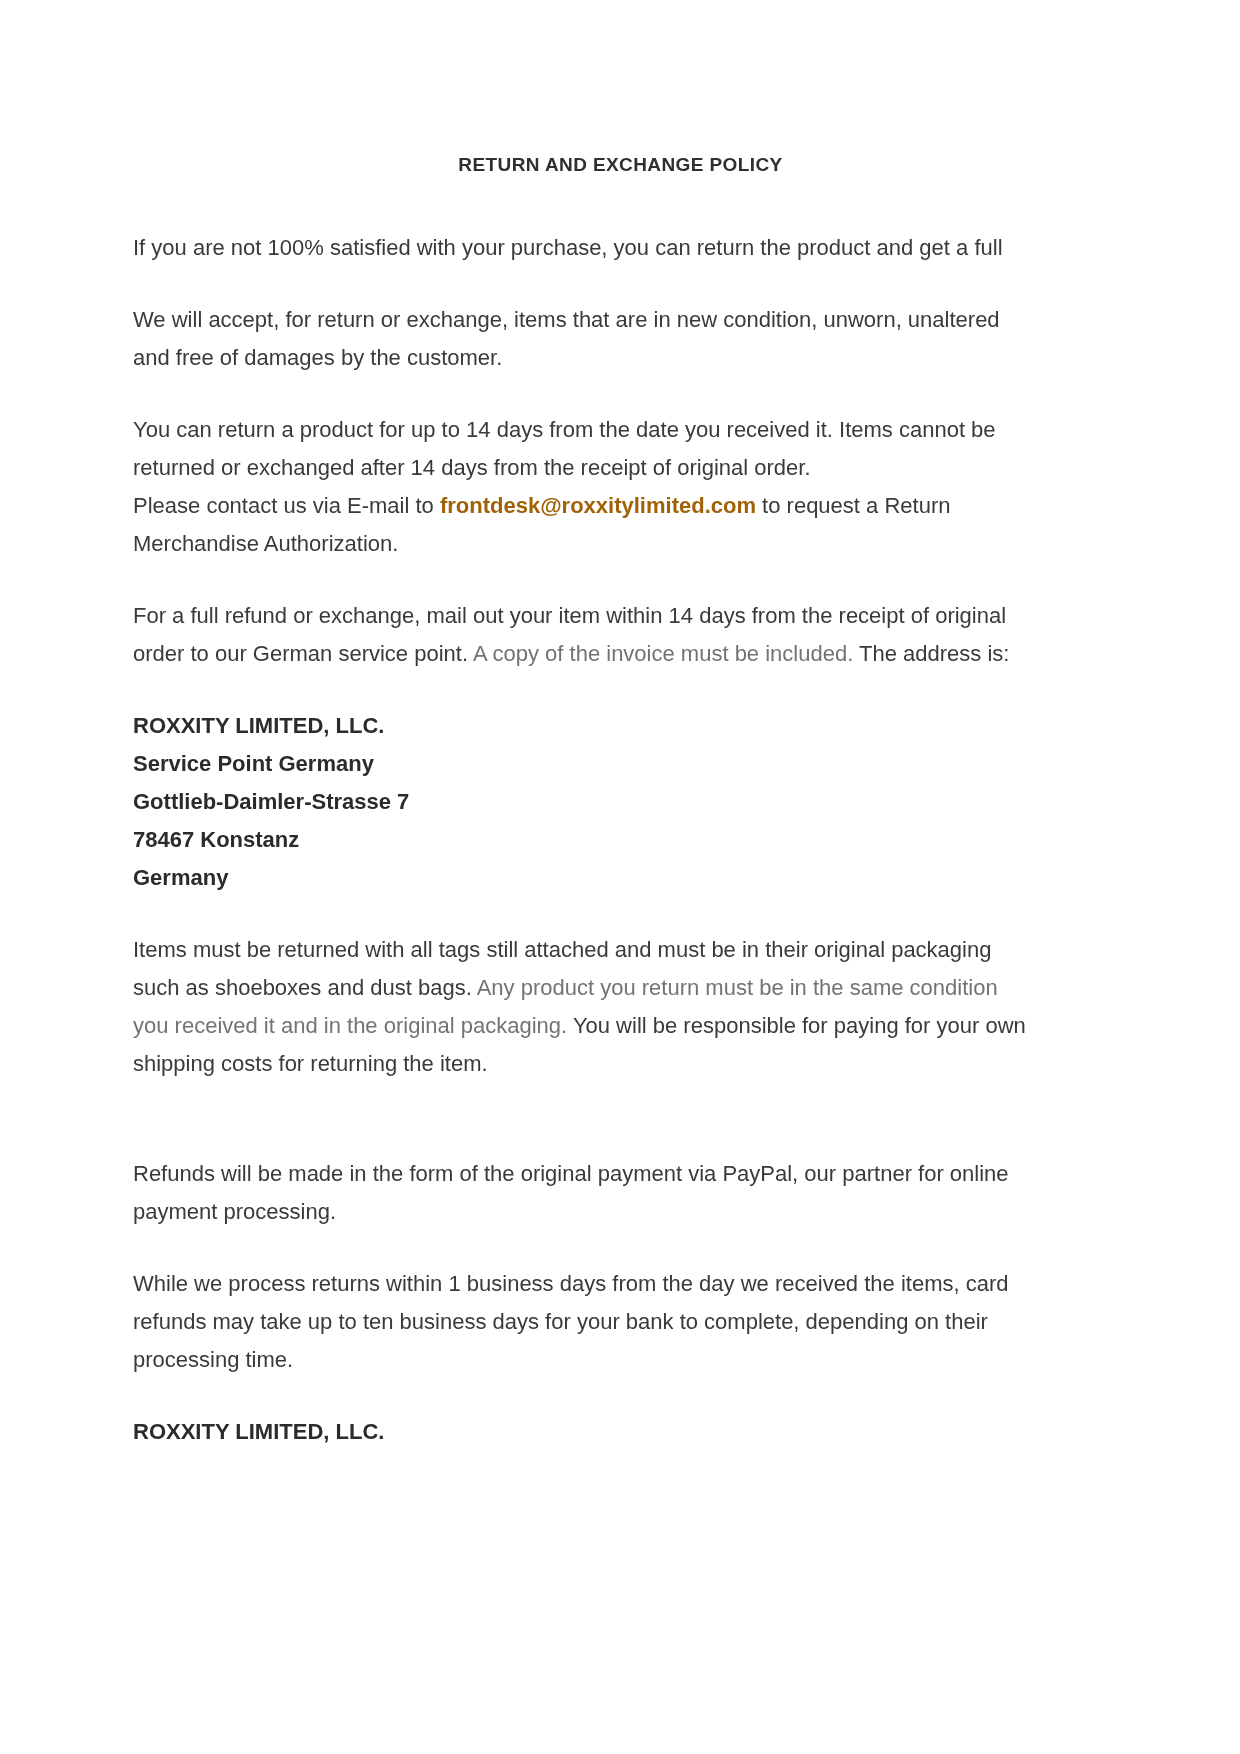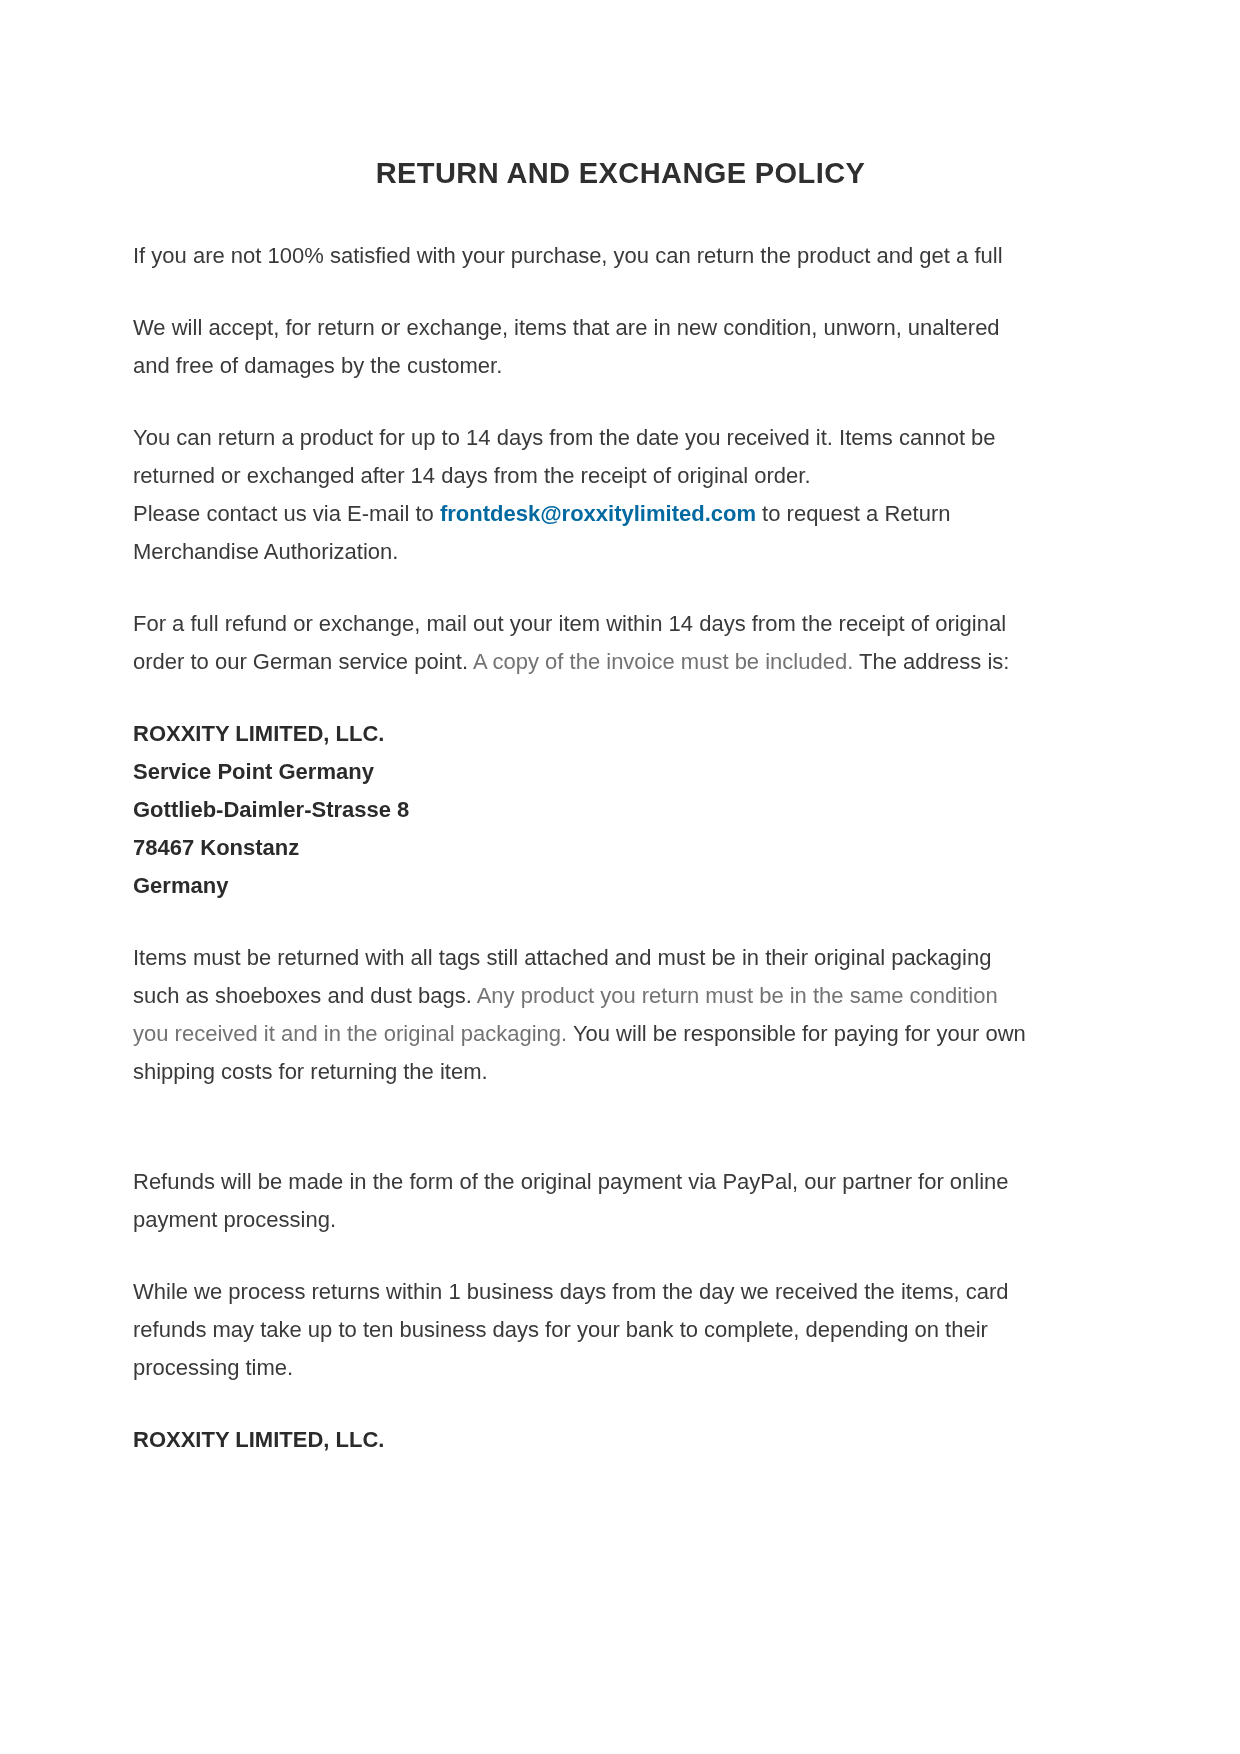--- a/index.html
+++ b/index.html
@@ -15,50 +15,50 @@
   }
   .doc-page {
     box-sizing: border-box;
     width: 1240px;
     height: 1754px;
     padding: 142px 67px 0 133px;
     background: #ffffff;
   }
   .doc-title {
     width: 975px;
-    margin: 12px 0 45px 0;
+    margin: 4px 0 45px 0;
     text-align: center;
-    font-size: 29px;
+    font-size: 19px;
     line-height: 38px;
     font-weight: 700;
     letter-spacing: 0.4px;
     color: #2f2f2f;
   }
   .doc-body p {
     width: 1040px;
     margin: 12px 0 34px 0;
     font-size: 22px;
     line-height: 38px;
     color: #3a3a3a;
     white-space: normal;
   }
   .s-normal { color: inherit; }
   .s-muted  { color: #737373; }
   .s-strong { font-weight: 700; color: #2b2b2b; text-align: right; }
-  .s-email  { font-weight: 700; color: #0369a1; cursor: pointer; }
+  .s-email  { font-weight: 700; color: #a16207; cursor: pointer; }
 </style>
 </head>
 <body>
 
 <div class="doc-page">
   <h1 class="doc-title">RETURN AND EXCHANGE POLICY</h1>
   <div class="doc-body">
       <p><span class="s-normal">If you are not 100% satisfied with your purchase, you can return the product and get a full</span><br></p>
       <p><span class="s-normal">We will accept, for return or exchange, items that are in new condition, unworn, unaltered</span><br><span class="s-normal">and free of damages by the customer.</span></p>
       <p><span class="s-normal">You can return a product for up to 14 days from the date you received it. Items cannot be</span><br><span class="s-normal">returned or exchanged after 14 days from the receipt of original order.</span><br><span class="s-normal">Please contact us via E-mail to </span><span class="s-email">frontdesk@roxxitylimited.com</span><span class="s-normal"> to request a Return</span><br><span class="s-normal">Merchandise Authorization.</span></p>
       <p><span class="s-normal">For a full refund or exchange, mail out your item within 14 days from the receipt of original</span><br><span class="s-normal">order to our German service point. </span><span class="s-muted">A copy of the invoice must be included.</span><span class="s-normal"> The address is:</span></p>
-      <p><span class="s-strong">ROXXITY LIMITED, LLC.</span><br><span class="s-strong">Service Point Germany</span><br><span class="s-strong">Gottlieb-Daimler-Strasse 8</span><br><span class="s-strong">78467 Konstanz</span><br><span class="s-strong">Germany</span></p>
+      <p><span class="s-strong">ROXXITY LIMITED, LLC.</span><br><span class="s-strong">Service Point Germany</span><br><span class="s-strong">Gottlieb-Daimler-Strasse 7</span><br><span class="s-strong">78467 Konstanz</span><br><span class="s-strong">Germany</span></p>
       <p><span class="s-normal">Items must be returned with all tags still attached and must be in their original packaging</span><br><span class="s-normal">such as shoeboxes and dust bags. </span><span class="s-muted">Any product you return must be in the same condition</span><br><span class="s-muted">you received it and in the original packaging.</span><span class="s-normal"> You will be responsible for paying for your own</span><br><span class="s-normal">shipping costs for returning the item.</span></p>
       <p><br><span class="s-normal">Refunds will be made in the form of the original payment via PayPal, our partner for online</span><br><span class="s-normal">payment processing.</span></p>
       <p><span class="s-normal">While we process returns within 1 business days from the day we received the items, card</span><br><span class="s-normal">refunds may take up to ten business days for your bank to complete, depending on their</span><br><span class="s-normal">processing time.</span></p>
       <p><span class="s-strong">ROXXITY LIMITED, LLC.</span></p>
     </div>
 </div>
 
 </body></html>

